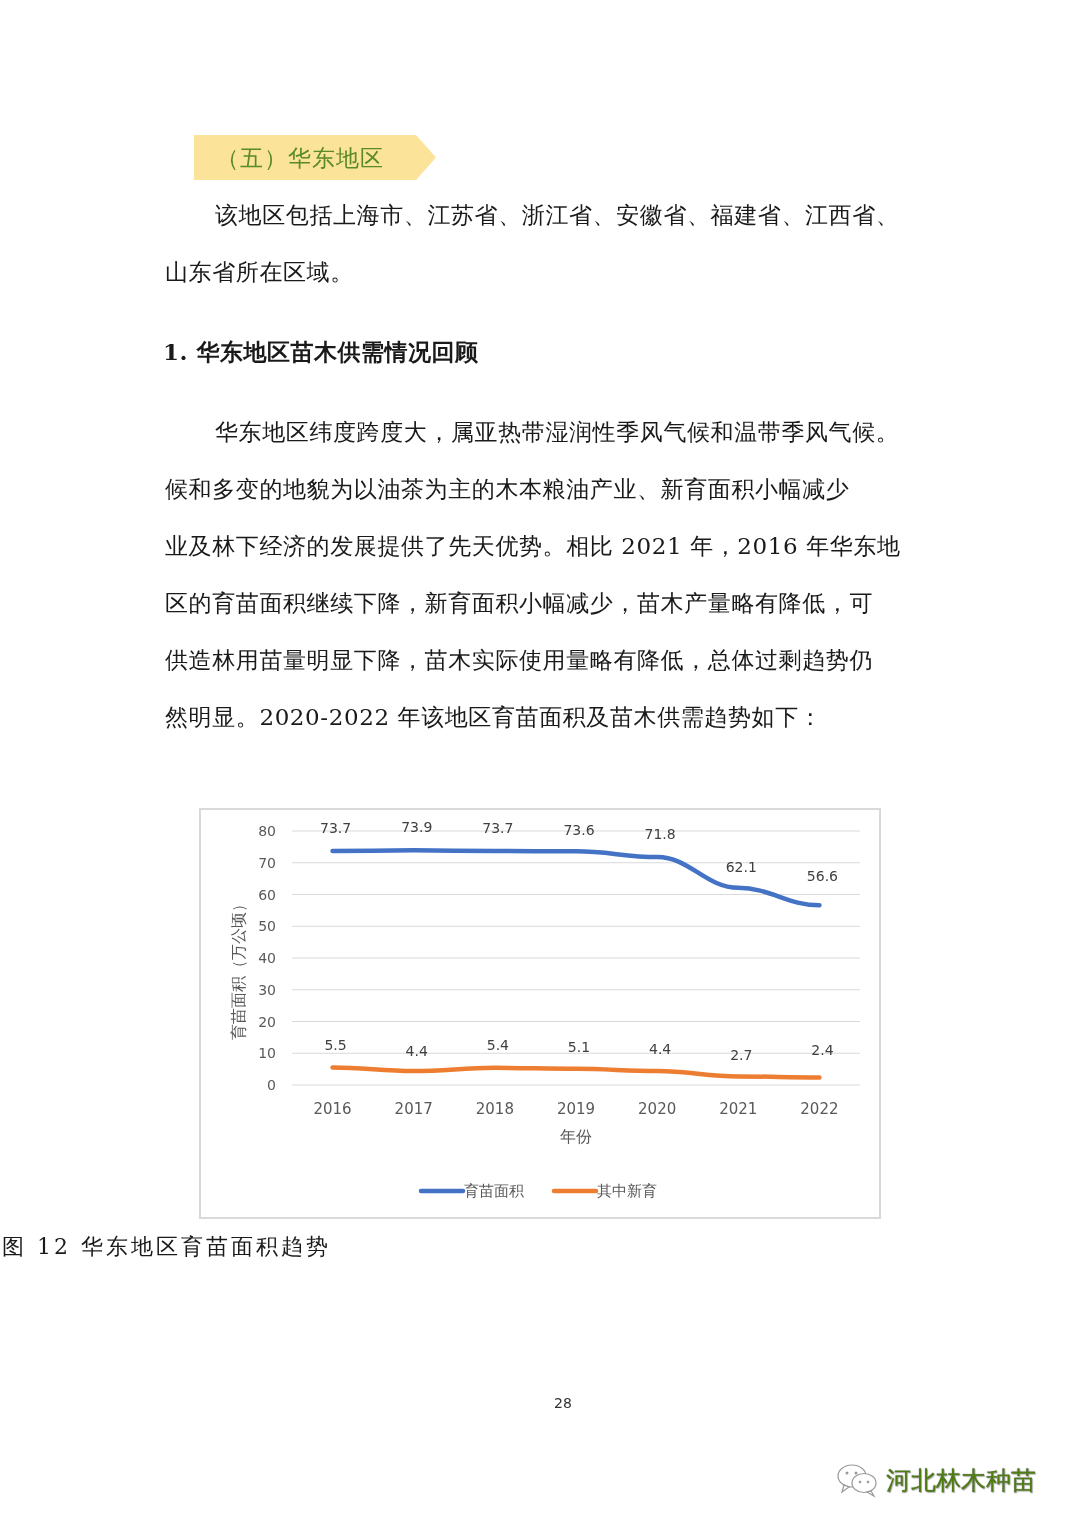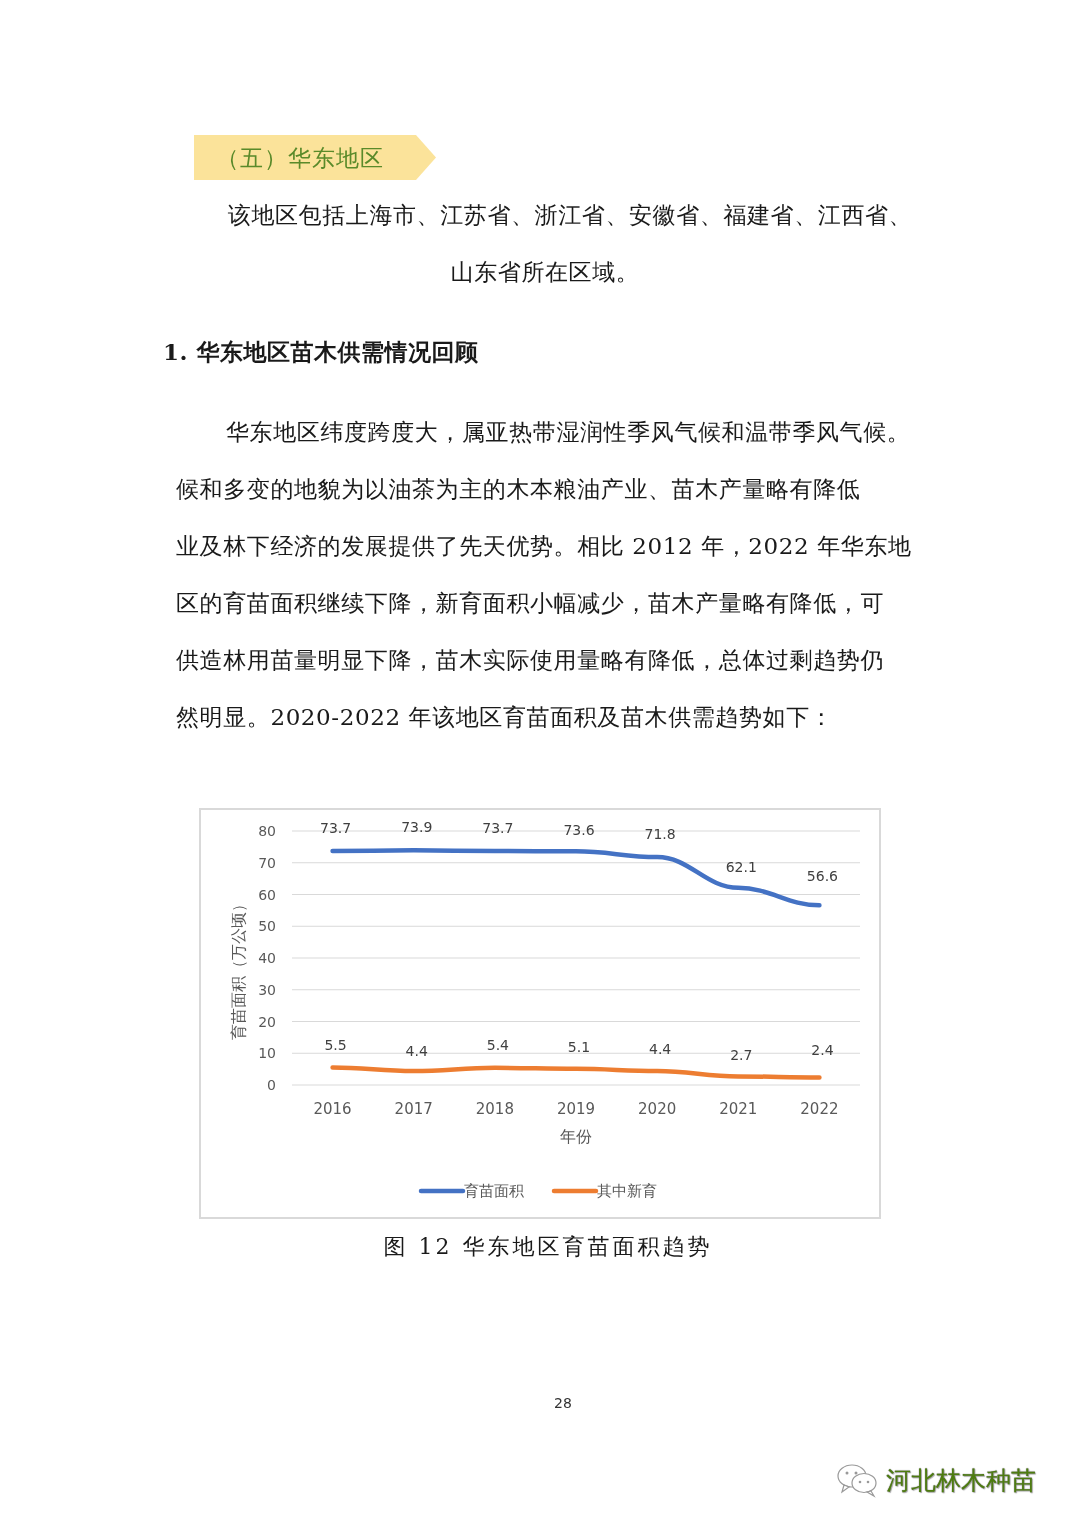--- a/index.html
+++ b/index.html
@@ -26,53 +26,53 @@
     font-size: 23px; font-weight: bold; letter-spacing: 0.5px; text-align: center;
   }
 
   .chart-frame {
     position: absolute; left: 199px; top: 808px; width: 682px; height: 411px;
     border: 2px solid #d9d9d9; background: #fff;
   }
   .chart-svg { position: absolute; left: 0; top: 0; }
 
   .caption {
-    position: absolute; left: 0; width: 1080px; top: 1232px; text-align: center;
-    font-size: 22px; letter-spacing: 3px; padding-left: 16px;
+    position: absolute; left: 0; width: 1080px; top: 1232px; text-align: left;
+    font-size: 22px; letter-spacing: 3px; padding-left: 2px;
   }
   .page-num {
     position: absolute; left: 0; width: 1080px; top: 1395px; text-align: center;
     font-family: "DejaVu Sans", "Liberation Sans", sans-serif; font-size: 14px; color: #333; padding-left: 46px;
   }
   .watermark {
     position: absolute; left: 836px; top: 1460px; height: 40px;
     display: flex; align-items: center; gap: 6px;
     font-family: "DejaVu Sans", "Liberation Sans", sans-serif;
     font-size: 25px; color: #4d7c0f;
     text-shadow: 0 0 1px #888, 0 0 1px #888, 1px 1px 1px #aaa;
   }
 </style>
 </head>
 <body>
 
 <div class="section-tag">
   <span>（五）华东地区</span>
 </div>
 
-<div class="para" style="top:187px;text-align:center;">
+<div class="para" style="top:187px;">
   <span class="line indent">该地区包括上海市、江苏省、浙江省、安徽省、福建省、江西省、</span>
   <span class="line">山东省所在区域。</span>
 </div>
 
 <div class="heading">1. 华东地区苗木供需情况回顾</div>
 
-<div class="para" style="top:404px;margin-left:11px;">
+<div class="para" style="top:404px;">
   <span class="line indent">华东地区纬度跨度大，属亚热带湿润性季风气候和温带季风气候。</span>
-  <span class="line">候和多变的地貌为以油茶为主的木本粮油产业、苗木产量略有降低</span>
-  <span class="line">业及林下经济的发展提供了先天优势。相比 2012 年，2022 年华东地</span>
+  <span class="line">候和多变的地貌为以油茶为主的木本粮油产业、新育面积小幅减少</span>
+  <span class="line">业及林下经济的发展提供了先天优势。相比 2021 年，2016 年华东地</span>
   <span class="line">区的育苗面积继续下降，新育面积小幅减少，苗木产量略有降低，可</span>
   <span class="line">供造林用苗量明显下降，苗木实际使用量略有降低，总体过剩趋势仍</span>
   <span class="line">然明显。2020-2022 年该地区育苗面积及苗木供需趋势如下：</span>
 </div>
 
 <div class="chart-frame">
   <svg class="chart-svg" id="chart" width="682" height="411">
       <line x1="91" x2="659" y1="275" y2="275" stroke="#d9d9d9" stroke-width="1.2"></line>
       <text x="75" y="280" text-anchor="end" font-size="14" fill="#595959" font-family="&quot;DejaVu Sans&quot;, &quot;Liberation Sans&quot;, sans-serif">0</text>
       <line x1="91" x2="659" y1="243.25" y2="243.25" stroke="#d9d9d9" stroke-width="1.2"></line>

